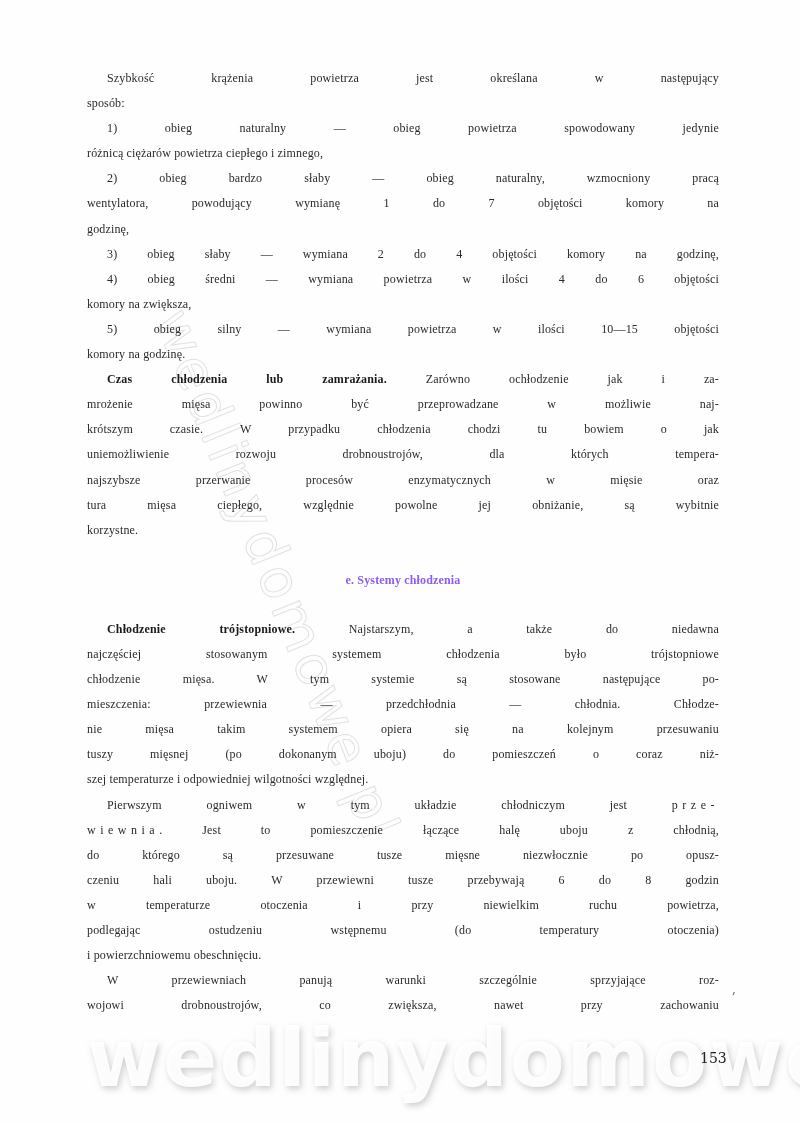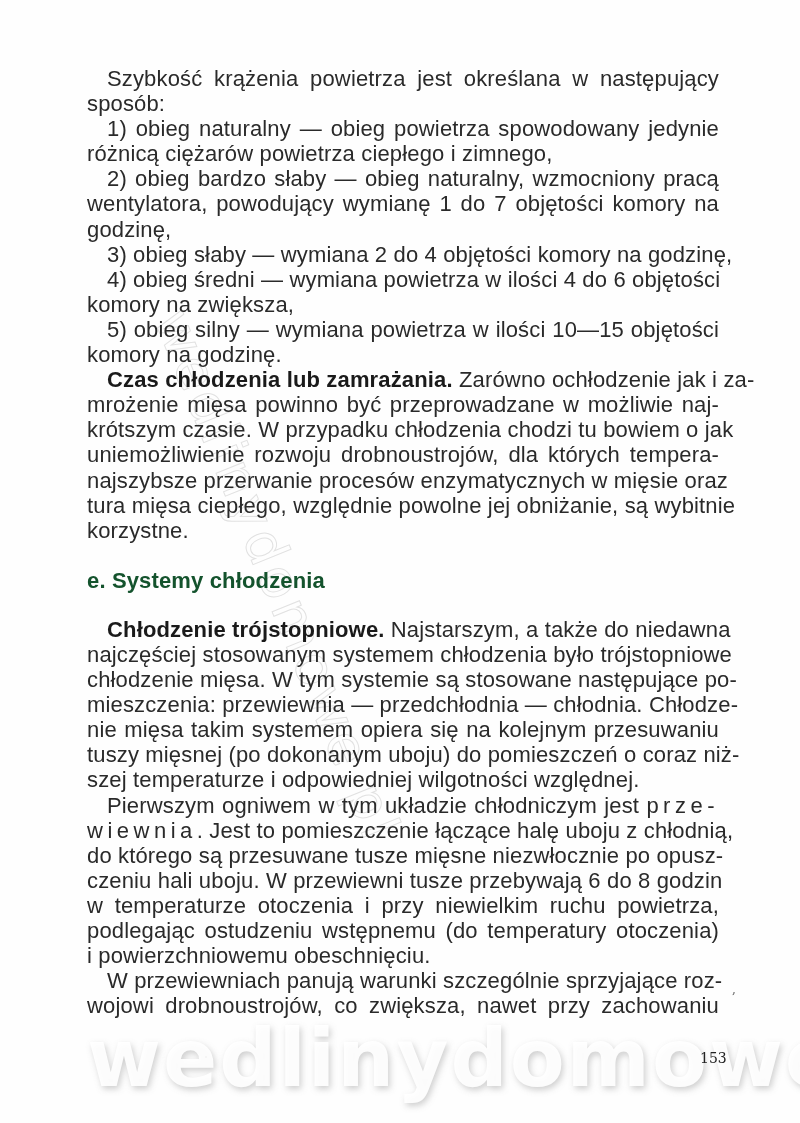--- a/index.html
+++ b/index.html
@@ -3,31 +3,31 @@
 <meta charset="utf-8">
 <style>
   html, body { margin: 0; padding: 0; background: #ffffff; }
   body { width: 800px; height: 1123px; position: relative; overflow: hidden; }
   .page {
     position: absolute; left: 0; top: 0; width: 800px; height: 1123px;
     background: #fefefe;
   }
   .text {
     position: absolute; left: 87px; top: 66px; width: 632px;
-    font-family: Liberation Sans, sans-serif;
-    font-size: 22px; line-height: 25.1px; color: #2a2a2a;
+    font-family: Liberation Serif, serif;
+    font-size: 12px; line-height: 25.1px; color: #2a2a2a;
     letter-spacing: 0.15px;
   }
   .line { display: block; white-space: nowrap; text-align: justify; text-align-last: justify; height: 25.1px; }
   .line.last { text-align-last: left; }
   .indent { padding-left: 20px; }
   .bold { font-weight: bold; color: #1a1a1a; }
   .spaced { letter-spacing: 4.5px; }
   .heading {
-    display: block; text-align: left; font-weight: bold; color: #14532d;
+    display: block; text-align: center; font-weight: bold; color: #8b5cf6;
     height: 25.1px; margin-top: 25px; margin-bottom: 24px;
   }
   .watermark-diag {
     position: absolute; left: 200px; top: 300px;
     font-family: "DejaVu Sans", sans-serif; font-size: 54px;
     color: transparent; -webkit-text-stroke: 1px rgba(150,150,150,0.28);
     transform: rotate(68deg); transform-origin: left top;
     white-space: nowrap; letter-spacing: 4px; pointer-events: none;
   }
   .watermark-bottom {

